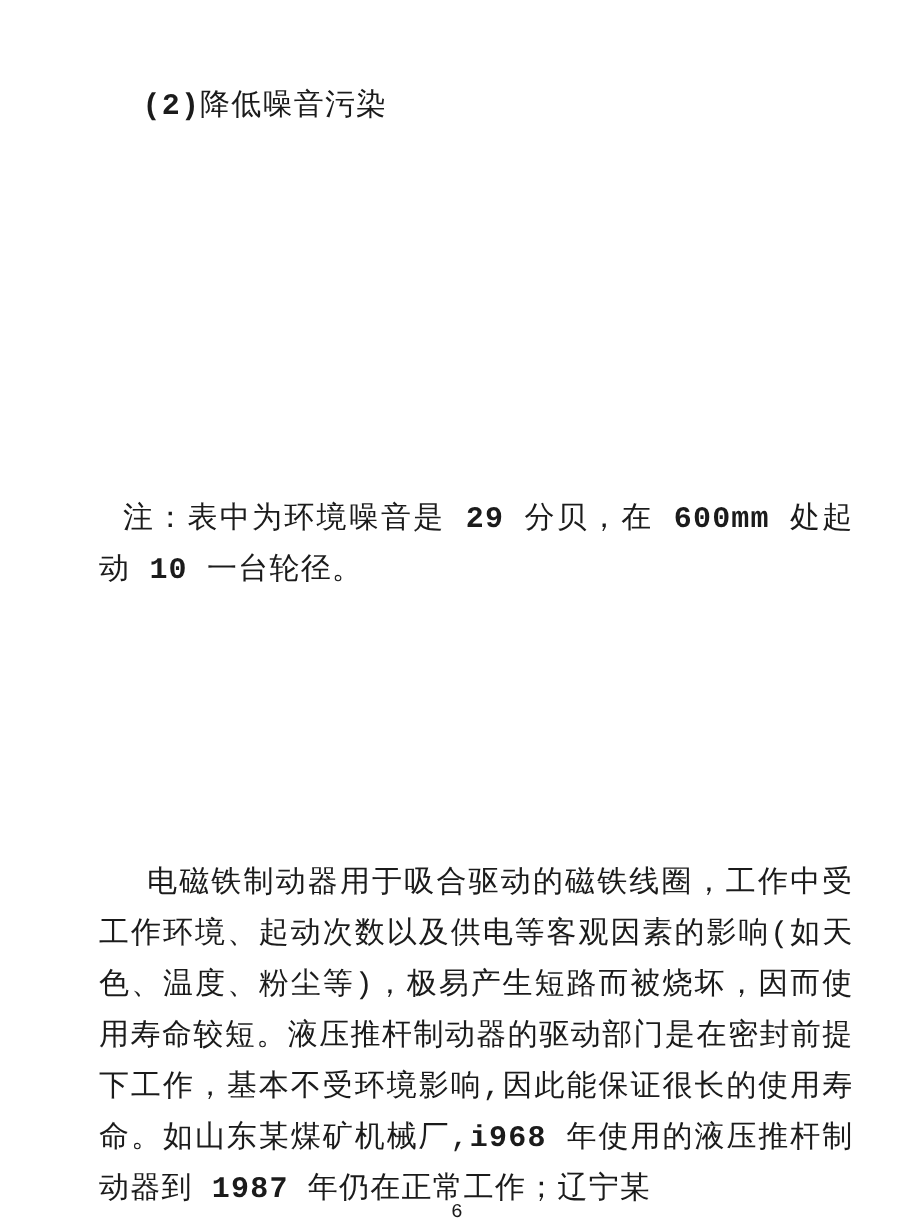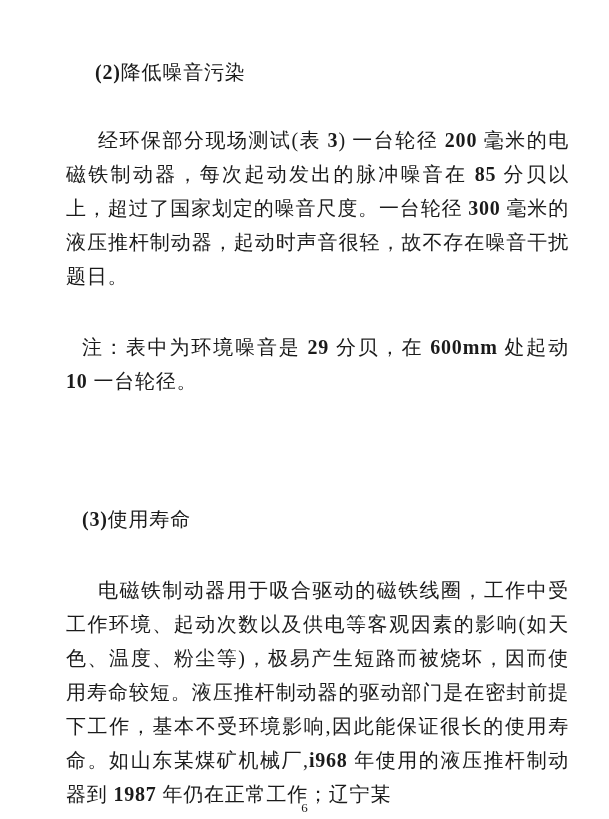--- a/index.html
+++ b/index.html
@@ -6,21 +6,21 @@
     margin: 0;
     padding: 0;
     background: #ffffff;
   }
   .page {
     position: relative;
     width: 609px;
     height: 819px;
     background: #ffffff;
     color: #1b1b1b;
-    font-family: Liberation Serif, serif;
+    font-family: Liberation Mono, monospace;
     overflow: hidden;
   }
   .block {
     position: absolute;
     left: 66px;
     width: 503px;
     font-size: 20px;
     line-height: 34px;
     letter-spacing: 0.8px;
     text-align: justify;
@@ -53,24 +53,22 @@
     line-height: 16px;
   }
 </style>
 </head>
 <body>
 
 <div class="page">
 
   <div id="heading-noise" class="heading"><b>(2)</b><span>降低噪音污染</span></div>
 
-  <p id="para-noise" class="block indent-full"><span>经环保部分现场测试(表 </span><b>3</b><span>) 一台轮径 </span><b>200</b><span> 毫米的电磁铁制动器，每次起动发出的脉冲噪音在 </span><b>85</b><span> 分贝以上，超过了国家划定的噪音尺度。一台轮径 </span><b>300</b><span> 毫米的液压推杆制动器，起动时声音很轻，故不存在噪音干扰题日。</span></p>
 
   <p id="note-para" class="block indent-half"><span>注：表中为环境噪音是 </span><b>29</b><span> 分贝，在 </span><b>600mm</b><span> 处起动 </span><b>10</b><span> 一台轮径。</span></p>
 
 
-  <div id="heading-life" class="heading"><b>(3)</b><span>使用寿命</span></div>
 
   <p id="para-life" class="block indent-full"><span>电磁铁制动器用于吸合驱动的磁铁线圈，工作中受工作环境、起动次数以及供电等客观因素的影响(如天色、温度、粉尘等)，极易产生短路而被烧坏，因而使用寿命较短。液压推杆制动器的驱动部门是在密封前提下工作，基本不受环境影响,因此能保证很长的使用寿命。如山东某煤矿机械厂,</span><b>i968</b><span> 年使用的液压推杆制动器到 </span><b>1987</b><span> 年仍在正常工作；辽宁某</span></p>
 
   <div class="page-number">6</div>
 
 </div>
 
 </body></html>

